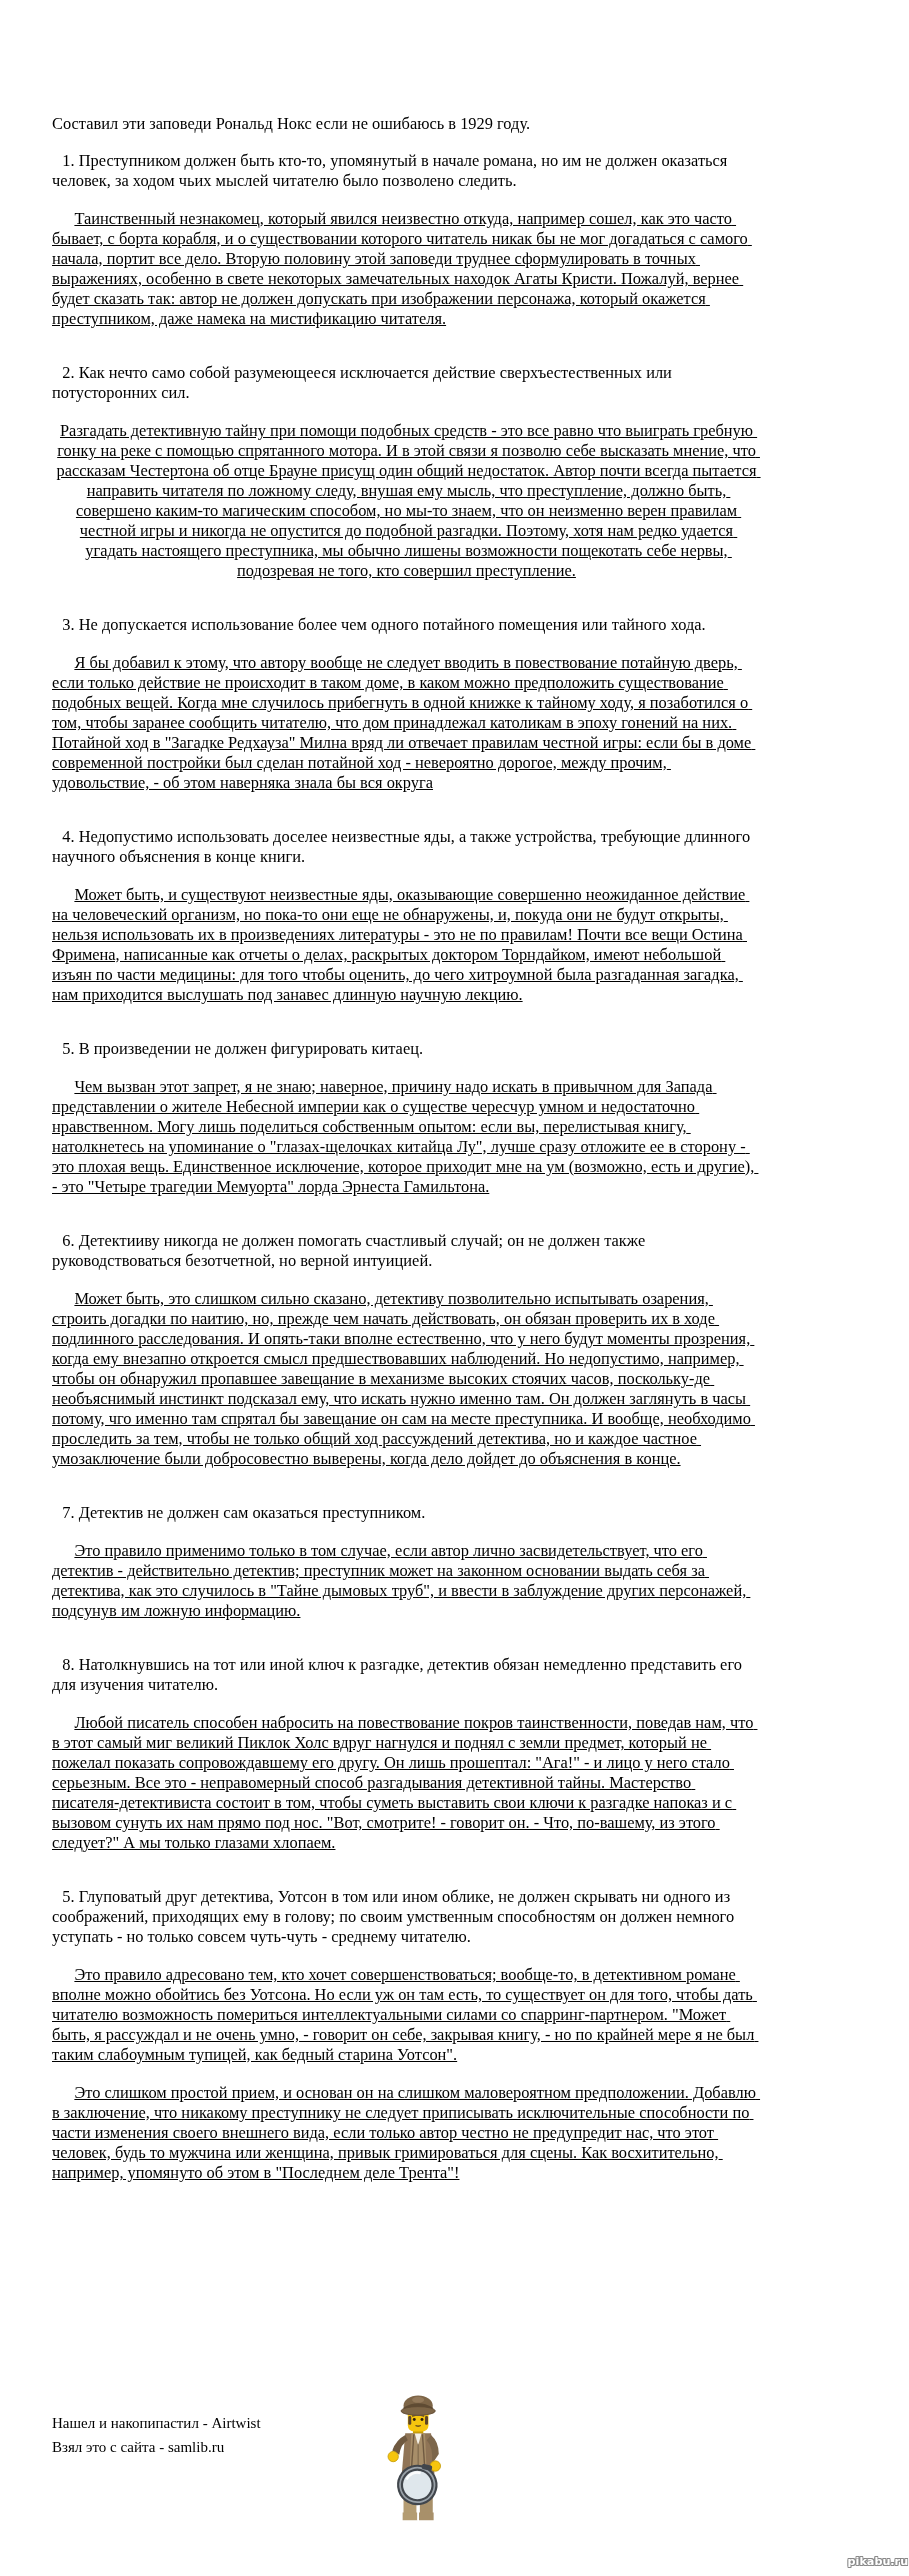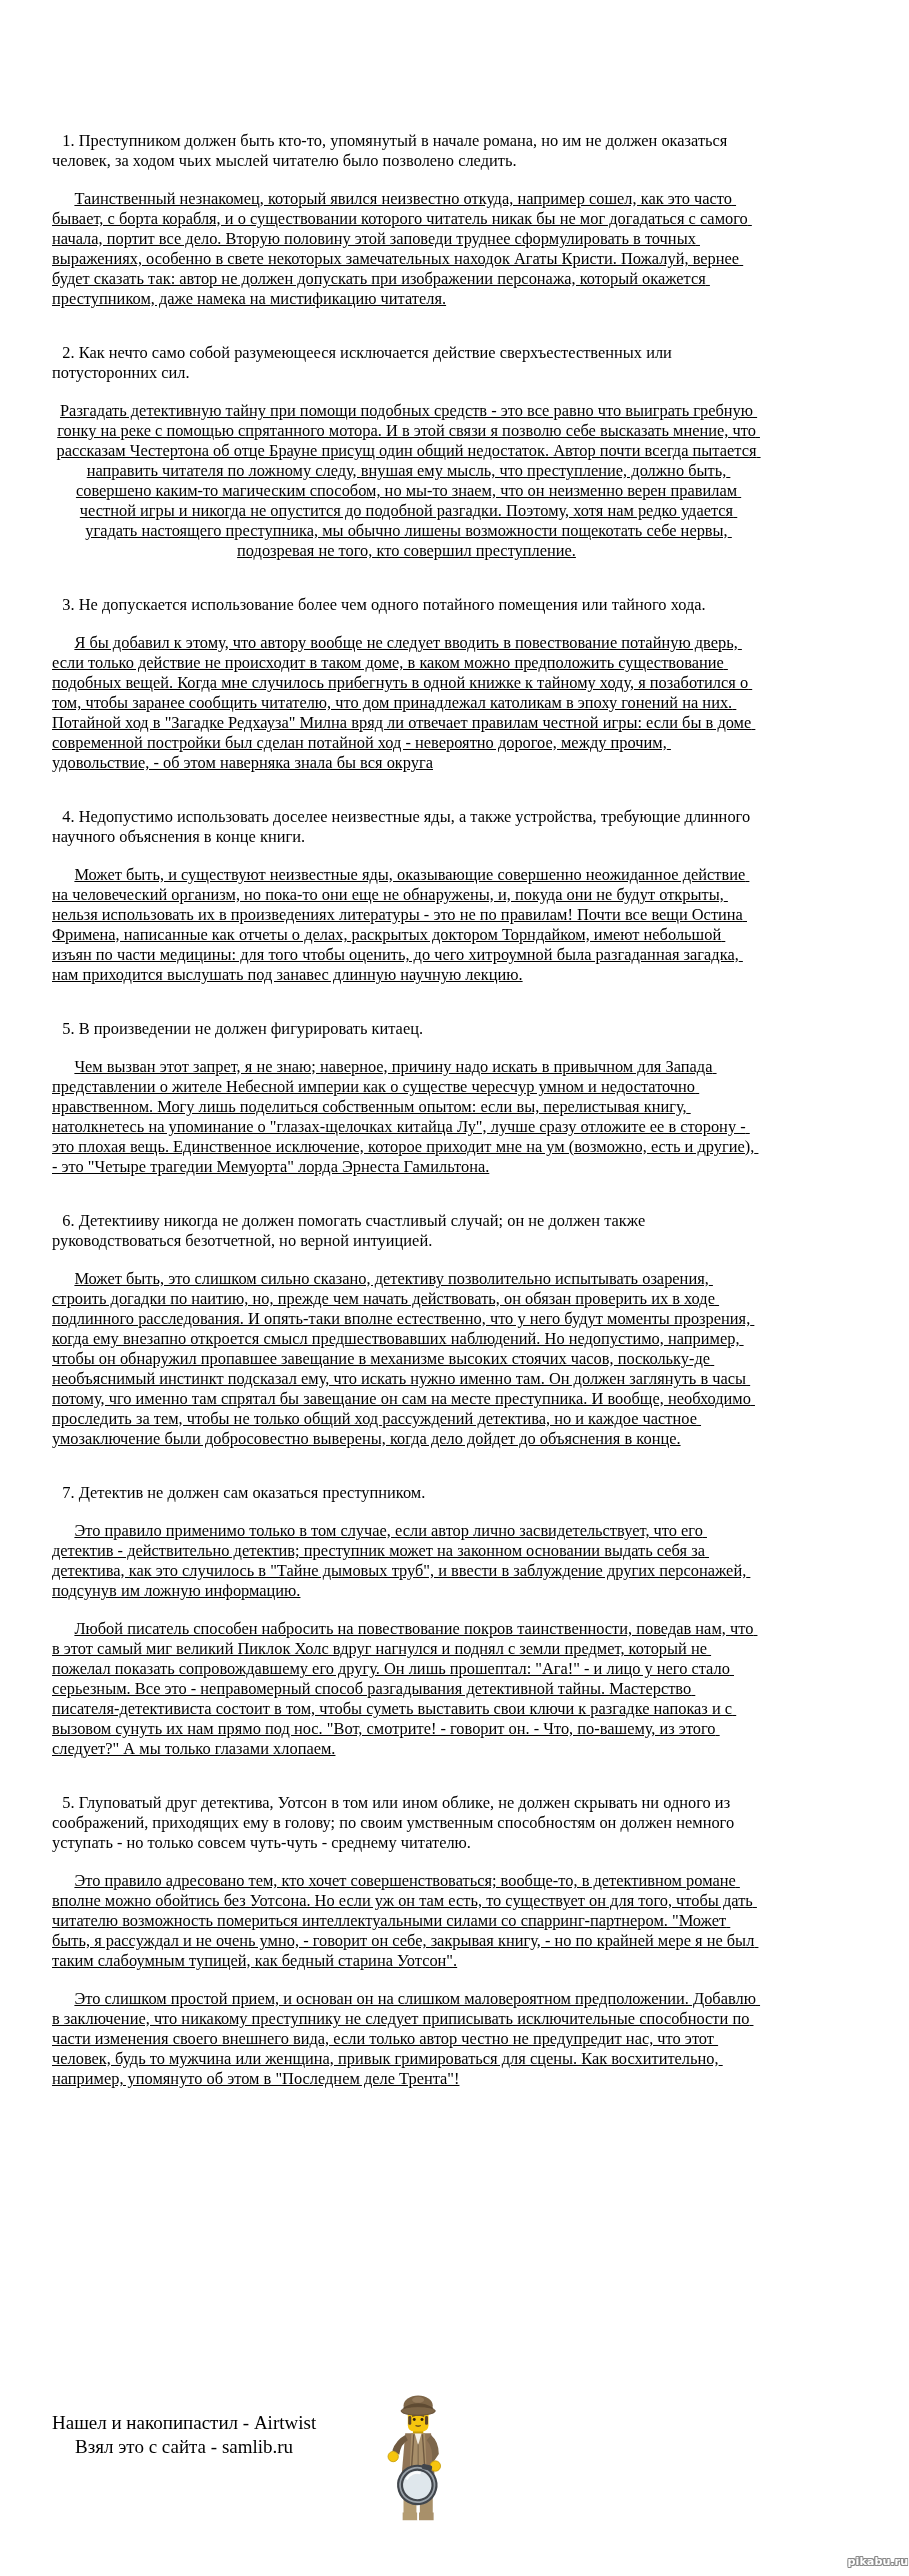--- a/index.html
+++ b/index.html
@@ -23,23 +23,22 @@
   .doc p { margin:0; white-space:pre-wrap; }
   p.hdr { margin:0; }
   p.rule { margin:34px 0 0 0; text-indent:10.3px; }
   p.rule.first { margin-top:17px; }
   p.comment { margin:18px 0 0 0; text-indent:22.4px;text-decoration:underline; }
   p.comment.flush { text-indent:0;text-align:center; }
   .footer-block {
     position:absolute;
     left:52px;
     top:2411px;
-    font-size:19px;
+    font-size:15px;
     line-height:24px;
-    text-align:center;
   }
   .footer-block p { margin:0; white-space:pre-wrap; }
   .lego-figure {
     position:absolute;
     left:382px;
     top:2392px;
     width:74px;
     height:136px;
   }
   .watermark {
@@ -57,20 +56,21 @@
       0 -0.9px 0 #8a8a8a, 0 0.9px 0 #8a8a8a,
       -0.9px 0 0 #8a8a8a, 0.9px 0 0 #8a8a8a;
   }
 </style>
 </head>
 <body>
 
 <div class="page">
 
   <div class="doc">
+    <p class="hdr">Составил эти заповеди Рональд Нокс если не ошибаюсь в 1929 году.</p>
 
     <p class="rule first">1. Преступником должен быть кто-то, упомянутый в начале романа, но им не должен оказаться человек, за ходом чьих мыслей читателю было позволено следить.</p>
     <p class="comment">Таинственный незнакомец, который явился неизвестно откуда, например сошел, как это часто бывает, с борта корабля, и о существовании которого читатель никак бы не мог догадаться с самого начала, портит все дело. Вторую половину этой заповеди труднее сформулировать в точных выражениях, особенно в свете некоторых замечательных находок Агаты Кристи. Пожалуй, вернее будет сказать так: автор не должен допускать при изображении персонажа, который окажется преступником, даже намека на мистификацию читателя.</p>
 
     <p class="rule">2. Как нечто само собой разумеющееся исключается действие сверхъестественных или потусторонних сил.</p>
     <p class="comment flush">Разгадать детективную тайну при помощи подобных средств - это все равно что выиграть гребную гонку на реке с помощью спрятанного мотора. И в этой связи я позволю себе высказать мнение, что рассказам Честертона об отце Брауне присущ один общий недостаток. Автор почти всегда пытается направить читателя по ложному следу, внушая ему мысль, что преступление, должно быть, совершено каким-то магическим способом, но мы-то знаем, что он неизменно верен правилам честной игры и никогда не опустится до подобной разгадки. Поэтому, хотя нам редко удается угадать настоящего преступника, мы обычно лишены возможности пощекотать себе нервы, подозревая не того, кто совершил преступление.</p>
 
     <p class="rule">3. Не допускается использование более чем одного потайного помещения или тайного хода.</p>
     <p class="comment">Я бы добавил к этому, что автору вообще не следует вводить в повествование потайную дверь, если только действие не происходит в таком доме, в каком можно предположить существование подобных вещей. Когда мне случилось прибегнуть в одной книжке к тайному ходу, я позаботился о том, чтобы заранее сообщить читателю, что дом принадлежал католикам в эпоху гонений на них. Потайной ход в "Загадке Редхауза" Милна вряд ли отвечает правилам честной игры: если бы в доме современной постройки был сделан потайной ход - невероятно дорогое, между прочим, удовольствие, - об этом наверняка знала бы вся округа</p>
 
@@ -79,20 +79,21 @@
 
     <p class="rule">5. В произведении не должен фигурировать китаец.</p>
     <p class="comment">Чем вызван этот запрет, я не знаю; наверное, причину надо искать в привычном для Запада представлении о жителе Небесной империи как о существе чересчур умном и недостаточно нравственном. Могу лишь поделиться собственным опытом: если вы, перелистывая книгу, натолкнетесь на упоминание о "глазах-щелочках китайца Лу", лучше сразу отложите ее в сторону - это плохая вещь. Единственное исключение, которое приходит мне на ум (возможно, есть и другие), - это "Четыре трагедии Мемуорта" лорда Эрнеста Гамильтона.</p>
 
     <p class="rule">6. Детектииву никогда не должен помогать счастливый случай; он не должен также руководствоваться безотчетной, но верной интуицией.</p>
     <p class="comment">Может быть, это слишком сильно сказано, детективу позволительно испытывать озарения, строить догадки по наитию, но, прежде чем начать действовать, он обязан проверить их в ходе подлинного расследования. И опять-таки вполне естественно, что у него будут моменты прозрения, когда ему внезапно откроется смысл предшествовавших наблюдений. Но недопустимо, например, чтобы он обнаружил пропавшее завещание в механизме высоких стоячих часов, поскольку-де необъяснимый инстинкт подсказал ему, что искать нужно именно там. Он должен заглянуть в часы потому, чго именно там спрятал бы завещание он сам на месте преступника. И вообще, необходимо проследить за тем, чтобы не только общий ход рассуждений детектива, но и каждое частное умозаключение были добросовестно выверены, когда дело дойдет до объяснения в конце.</p>
 
     <p class="rule">7. Детектив не должен сам оказаться преступником.</p>
     <p class="comment">Это правило применимо только в том случае, если автор лично засвидетельствует, что его детектив - действительно детектив; преступник может на законном основании выдать себя за детектива, как это случилось в "Тайне дымовых труб", и ввести в заблуждение других персонажей, подсунув им ложную информацию.</p>
 
+    <p class="rule">8. Натолкнувшись на тот или иной ключ к разгадке, детектив обязан немедленно представить его для изучения читателю.</p>
     <p class="comment">Любой писатель способен набросить на повествование покров таинственности, поведав нам, что в этот самый миг великий Пиклок Холс вдруг нагнулся и поднял с земли предмет, который не пожелал показать сопровождавшему его другу. Он лишь прошептал: "Ага!" - и лицо у него стало серьезным. Все это - неправомерный способ разгадывания детективной тайны. Мастерство писателя-детективиста состоит в том, чтобы суметь выставить свои ключи к разгадке напоказ и с вызовом сунуть их нам прямо под нос. "Вот, смотрите! - говорит он. - Что, по-вашему, из этого следует?" А мы только глазами хлопаем.</p>
 
     <p class="rule">5. Глуповатый друг детектива, Уотсон в том или ином облике, не должен скрывать ни одного из соображений, приходящих ему в голову; по своим умственным способностям он должен немного уступать - но только совсем чуть-чуть - среднему читателю.</p>
     <p class="comment">Это правило адресовано тем, кто хочет совершенствоваться; вообще-то, в детективном романе вполне можно обойтись без Уотсона. Но если уж он там есть, то существует он для того, чтобы дать читателю возможность помериться интеллектуальными силами со спарринг-партнером. "Может быть, я рассуждал и не очень умно, - говорит он себе, закрывая книгу, - но по крайней мере я не был таким слабоумным тупицей, как бедный старина Уотсон".</p>
 
     <p class="comment">Это слишком простой прием, и основан он на слишком маловероятном предположении. Добавлю в заключение, что никакому преступнику не следует приписывать исключительные способности по части изменения своего внешнего вида, если только автор честно не предупредит нас, что этот человек, будь то мужчина или женщина, привык гримироваться для сцены. Как восхитительно, например, упомянуто об этом в "Последнем деле Трента"!</p>
   </div>
 
   <div class="footer-block">
     <p>Нашел и накопипастил - Airtwist</p>

